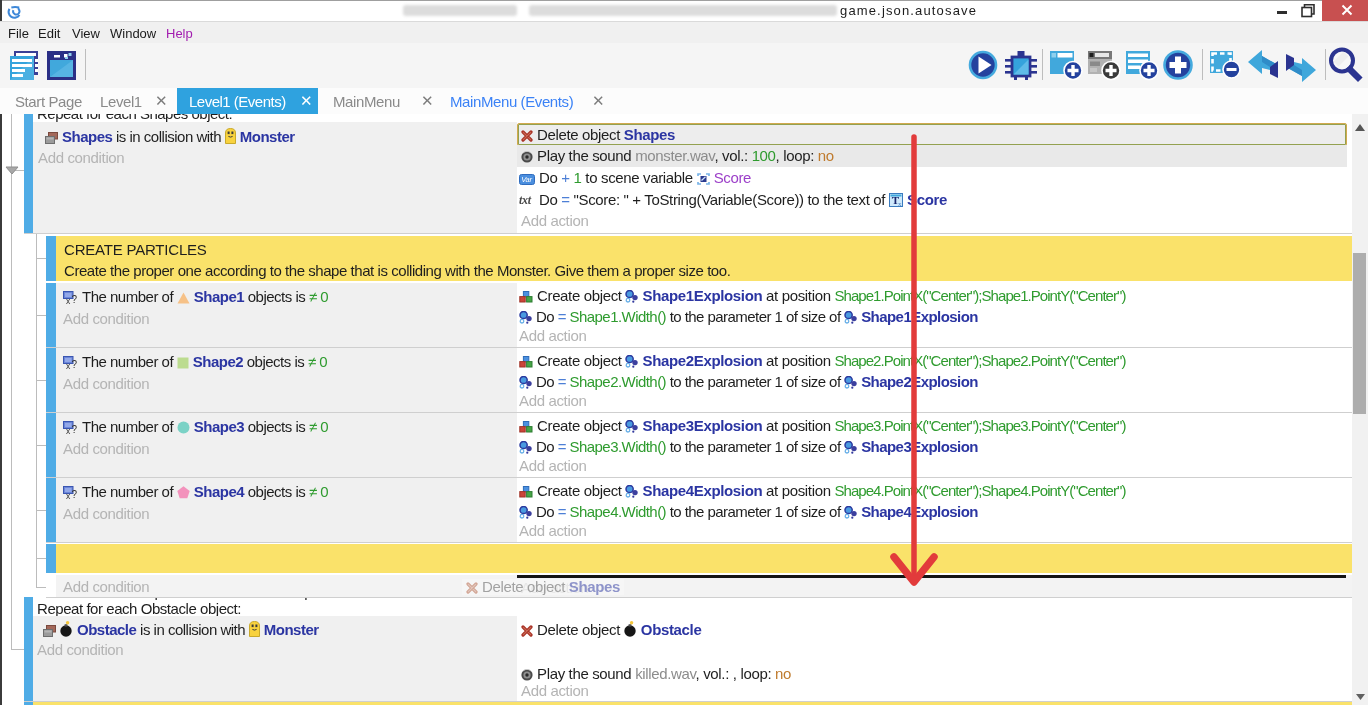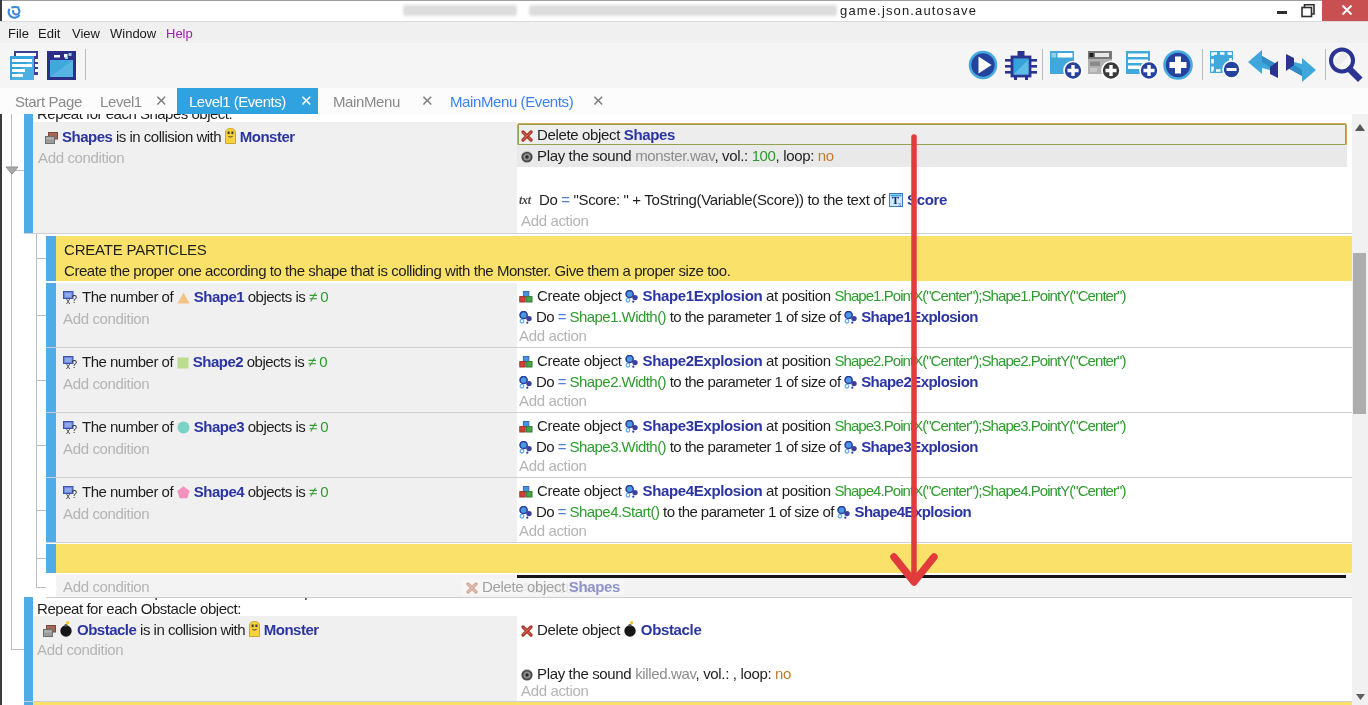--- a/index.html
+++ b/index.html
@@ -182,20 +182,28 @@
         <path d="M2 2 L10 10 M10 2 L2 10" stroke="#a93226" stroke-width="3.2" stroke-linecap="round"></path>
         <path d="M2.3 2.3 L9.7 9.7 M9.7 2.3 L2.3 9.7" stroke="#c96a55" stroke-width="1.1" stroke-linecap="round"></path>
       </svg>Delete object <b class="nav">Shapes</b></div>
 <div class="abs" style="left:515px;top:31px;width:830px;height:22px;background:#e9e9e9;"></div>
 <div class="row" style="left:519px;top:31px;height:22px;line-height:22px;"><svg class="ic" width="12" height="12" viewBox="0 0 12 12">
         <circle cx="6" cy="6" r="5.6" fill="#4a4a4a"></circle>
         <circle cx="6" cy="6" r="3.6" fill="#909090"></circle>
         <circle cx="6" cy="6" r="1.7" fill="#2a2a2a"></circle>
         <path d="M2 2 A5.6 5.6 0 0 1 10 2" stroke="#c9c9c9" stroke-width="1" fill="none"></path>
       </svg>Play the sound <span class="gry">monster.wav</span>, vol.: <span class="grn">100</span>, loop: <span class="org">no</span></div>
+<div class="row" style="left:517px;top:53px;height:22px;line-height:22px;"><svg class="ic" width="16" height="11" viewBox="0 0 16 11">
+        <rect x="0.5" y="0.5" width="15" height="10" rx="2" fill="#4a8ede" stroke="#2f6cbf"></rect>
+        <text x="2.2" y="8.2" font-size="7.5" font-style="italic" fill="#fff" font-family="Liberation Sans">Var</text>
+      </svg>Do <span class="blu">+ </span><span class="grn">1</span> to scene variable <svg class="ic" width="13" height="12" viewBox="0 0 13 12">
+        <path d="M1 3 L1 1 L4 1 M9 1 L12 1 L12 3 M12 9 L12 11 L9 11 M4 11 L1 11 L1 9" stroke="#7ab4e8" stroke-width="1.7" fill="none"></path>
+        <rect x="3.5" y="3" width="6" height="6" fill="#2b3a8f"></rect>
+        <path d="M4.5 7.5 L8.5 3.8" stroke="#cfe2f8" stroke-width="1.2"></path>
+      </svg><span class="pur">Score</span></div>
 <div class="row" style="left:517px;top:75px;height:22px;line-height:22px;"><svg class="ic" width="16" height="13" viewBox="0 0 16 13">
         <text x="0" y="10" font-size="12" font-style="italic" font-weight="bold" fill="#4a4a4a" font-family="Liberation Serif">txt</text>
       </svg>Do <span class="blu">= </span>"Score: " + ToString(Variable(Score)) to the text of <svg class="ic" width="14" height="14" viewBox="0 0 14 14">
         <rect x="0.5" y="0.5" width="13" height="13" fill="#cfe9fb" stroke="#3a7bbf"></rect>
         <rect x="1.5" y="1.5" width="11" height="2" fill="#41a8dc"></rect>
         <text x="2.8" y="11" font-size="11" font-weight="bold" font-family="Liberation Serif" fill="#16246b">T</text>
         <text x="9" y="12.5" font-size="7" font-family="Liberation Serif" fill="#4a84c4">x</text>
       </svg><b class="nav">Score</b></div>
 <div class="row mut" style="left:519px;top:97px;height:20px;line-height:20px;">Add action</div>
 <div class="bar" style="left:44px;top:122px;width:10px;height:45px;"></div>
@@ -324,21 +332,21 @@
         <circle cx="4.6" cy="4" r="3.6" fill="#4a9ae0" stroke="#2b3a9f" stroke-width="1.5"></circle>
         <circle cx="10" cy="7.6" r="2.7" fill="#3c3f9e"></circle>
         <circle cx="3" cy="10.2" r="1.8" fill="none" stroke="#6ab0e8" stroke-width="1.3"></circle>
         <circle cx="8.3" cy="11.7" r="1.1" fill="#333a9e"></circle>
       </svg><b class="nav">Shape4Explosion</b> at position <span class="grn expr">Shape4.PointX("Center");Shape4.PointY("Center")</span></div>
 <div class="row" style="left:517px;top:387px;height:21px;line-height:21px;letter-spacing:-0.55px;"><svg class="ic" width="13" height="13" viewBox="0 0 13 13">
         <circle cx="4.6" cy="4" r="3.6" fill="#4a9ae0" stroke="#2b3a9f" stroke-width="1.5"></circle>
         <circle cx="10" cy="7.6" r="2.7" fill="#3c3f9e"></circle>
         <circle cx="3" cy="10.2" r="1.8" fill="none" stroke="#6ab0e8" stroke-width="1.3"></circle>
         <circle cx="8.3" cy="11.7" r="1.1" fill="#333a9e"></circle>
-      </svg>Do <span class="blu">= </span><span class="grn">Shape4.Start()</span> to the parameter 1 of size of <svg class="ic" width="13" height="13" viewBox="0 0 13 13">
+      </svg>Do <span class="blu">= </span><span class="grn">Shape4.Width()</span> to the parameter 1 of size of <svg class="ic" width="13" height="13" viewBox="0 0 13 13">
         <circle cx="4.6" cy="4" r="3.6" fill="#4a9ae0" stroke="#2b3a9f" stroke-width="1.5"></circle>
         <circle cx="10" cy="7.6" r="2.7" fill="#3c3f9e"></circle>
         <circle cx="3" cy="10.2" r="1.8" fill="none" stroke="#6ab0e8" stroke-width="1.3"></circle>
         <circle cx="8.3" cy="11.7" r="1.1" fill="#333a9e"></circle>
       </svg><b class="nav">Shape4Explosion</b></div>
 <div class="row mut" style="left:517px;top:406px;height:21px;line-height:21px;">Add action</div>
 <div class="bar" style="left:44px;top:430px;width:10px;height:29px;"></div>
 <div class="abs" style="left:54px;top:430px;width:1296px;height:29px;background:#fae26a;"></div>
 <div class="abs txt15" style="left:62px;top:437px;letter-spacing:-0.45px;margin-top:32px;">Delete the shape that was eaten and update the score</div>
 <div class="abs" style="left:54px;top:461px;width:1296px;height:22px;background:#f3f3f3;"></div>

